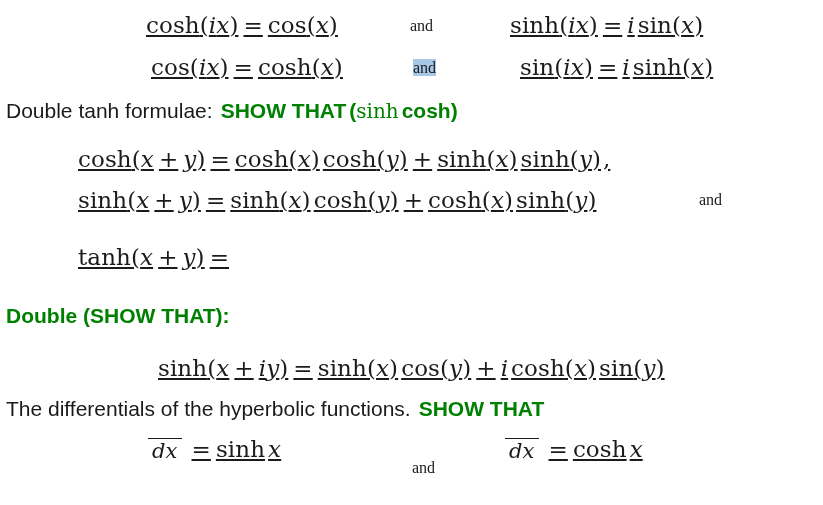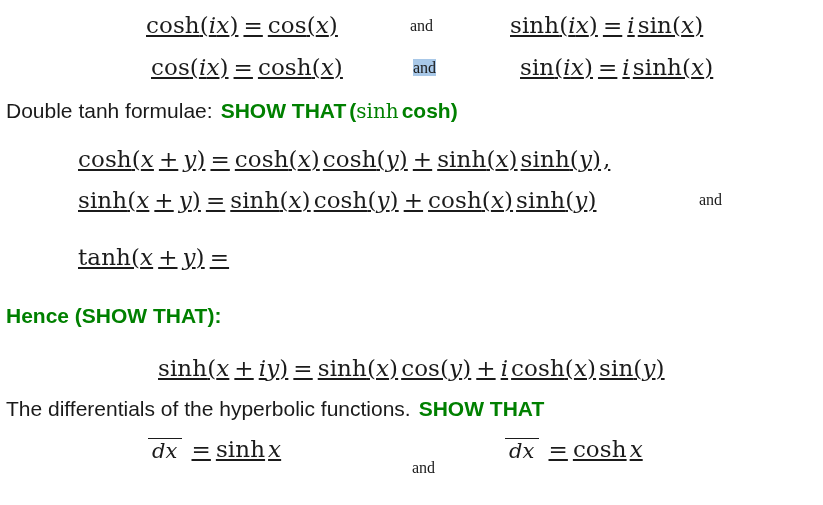--- a/index.html
+++ b/index.html
@@ -130,21 +130,21 @@
 </div>
 
 <div class="line and" style="left:699px; top:192px;">and</div>
 
 <div class="line math" style="left:78px; top:246px;">
   <span class="op">tanh</span><span>(</span><span class="it">x</span><span class="sp"></span><span>+</span><span class="sp"></span><span class="it">y</span><span>)</span><span class="sp"></span><span>=</span><span class="sp"></span><span class="sp"></span><span class="frac">
     <span class="bar"></span>
   </span>
 </div>
 
-<div class="line prose green bold" style="left:6px; top:305px;">Hence (SHOW THAT):</div>
+<div class="line prose green bold" style="left:6px; top:305px;">Double (SHOW THAT):</div>
 
 <div class="line math" style="left:158px; top:357px;">
   <span class="op">sinh</span><span>(</span><span class="it">x</span><span class="sp"></span><span>+</span><span class="sp"></span><span class="it">i</span><span class="it">y</span><span>)</span><span class="sp"></span><span>=</span><span class="sp"></span><span class="op">sinh</span><span>(</span><span class="it">x</span><span>)</span><span class="spn"></span><span class="op">cos</span><span>(</span><span class="it">y</span><span>)</span><span class="sp"></span><span>+</span><span class="sp"></span><span class="it">i</span><span class="spn"></span><span class="op">cosh</span><span>(</span><span class="it">x</span><span>)</span><span class="spn"></span><span class="op">sin</span><span>(</span><span class="it">y</span><span>)</span>
 </div>
 
 <div class="line prose" style="left:6px; top:398px;">
   <span>The differentials of the hyperbolic functions.</span><span class="spw"></span><span class="green bold">SHOW THAT</span>
 </div>
 
 <div class="line math" style="left:148px; top:438px;">

